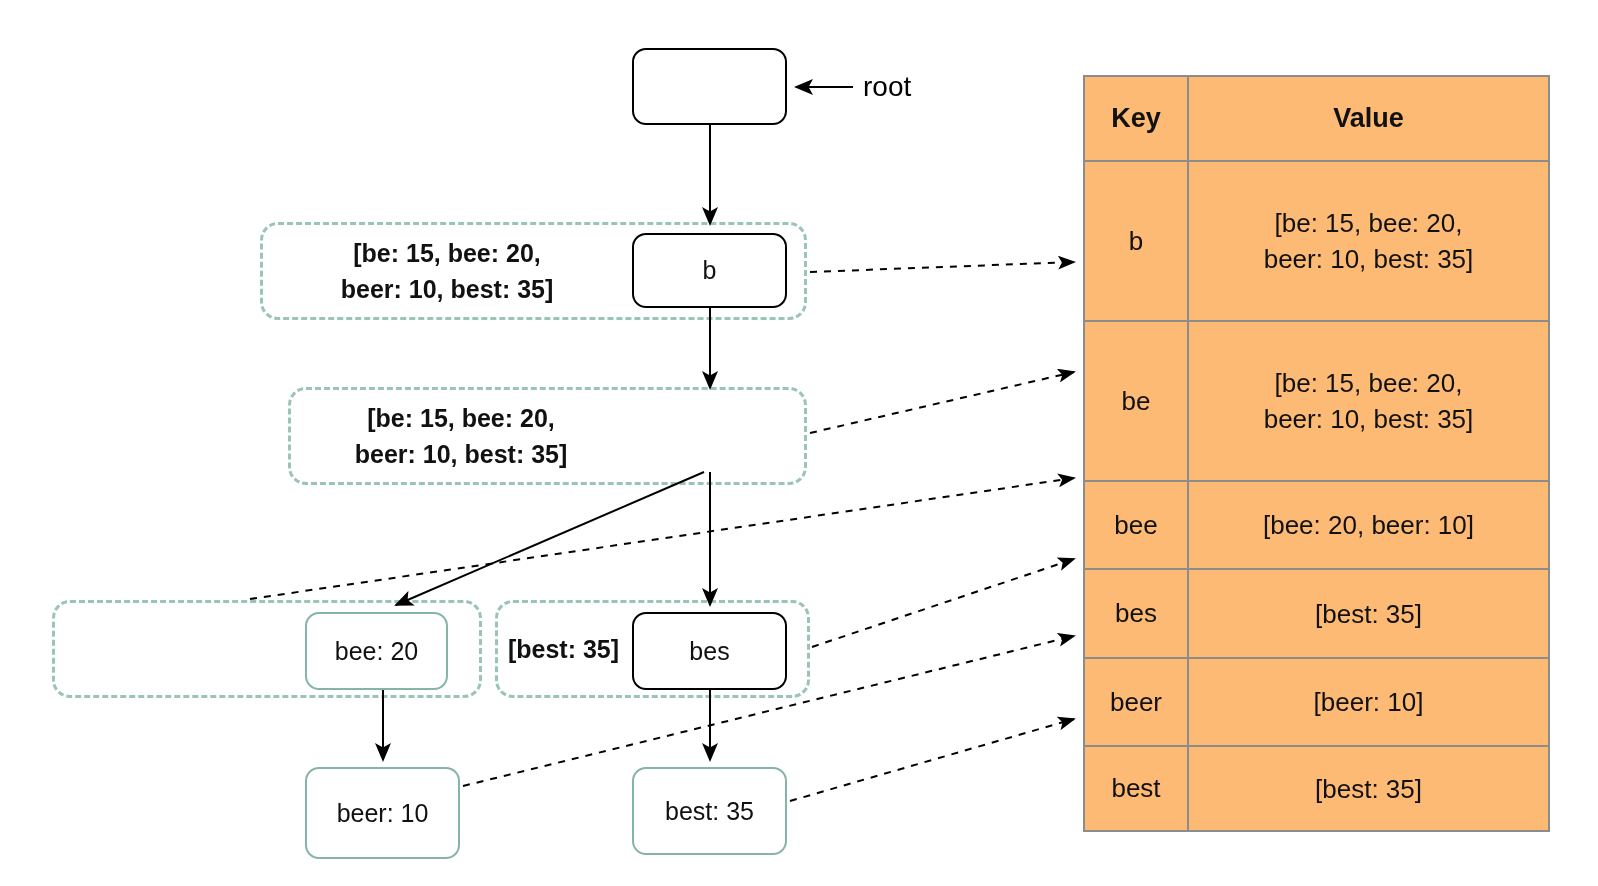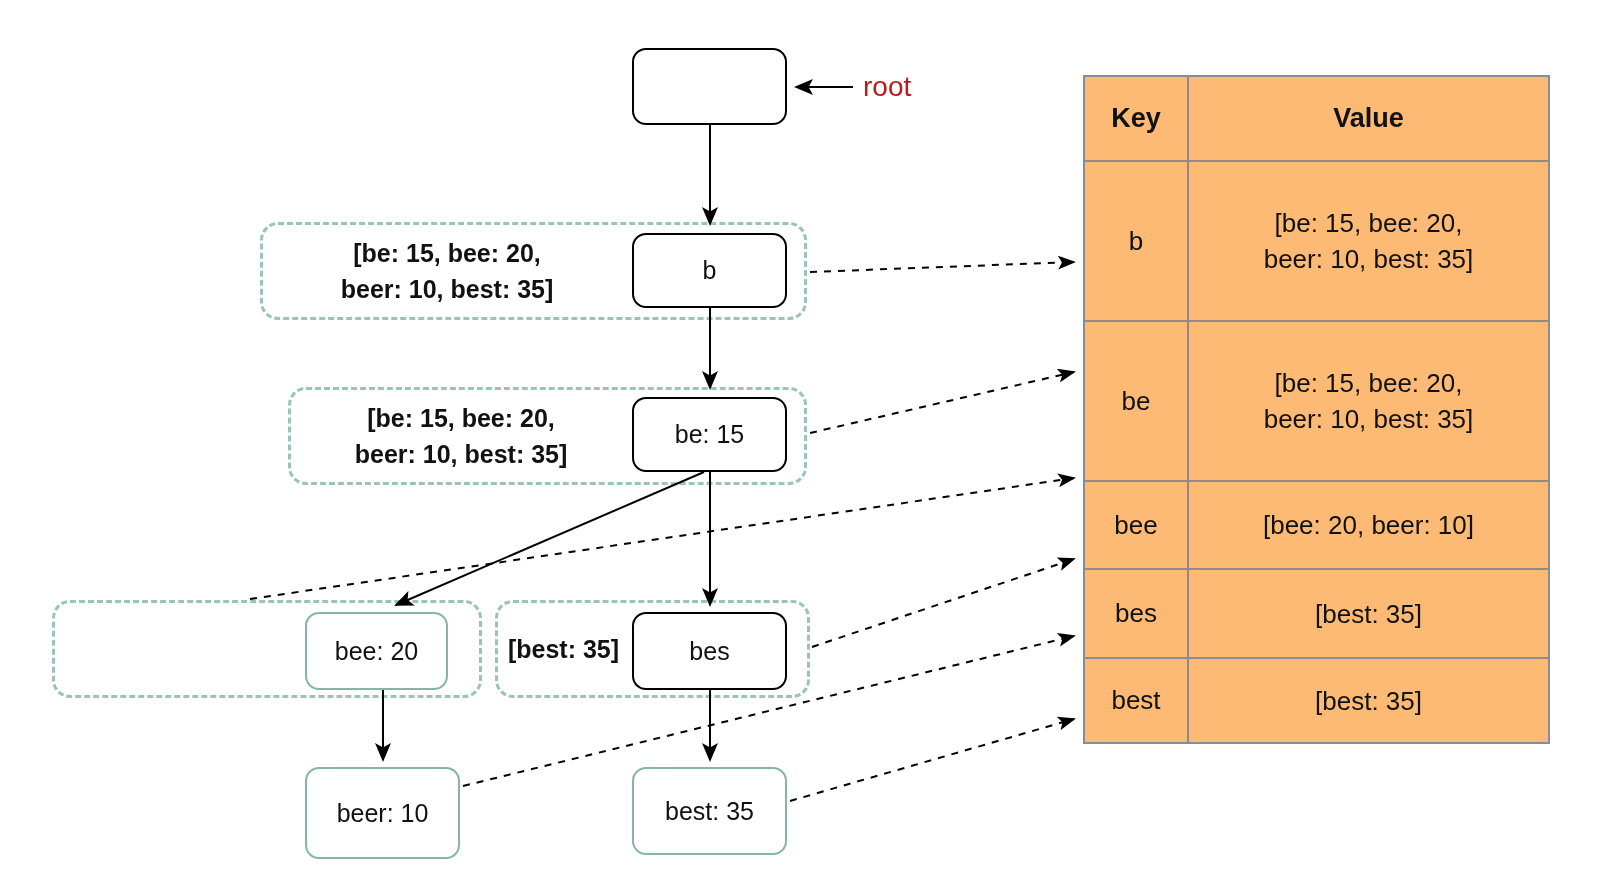--- a/index.html
+++ b/index.html
@@ -35,21 +35,21 @@
     position:absolute;
     display:flex;align-items:center;justify-content:center;
     text-align:center;
     font-size:25px;font-weight:bold;color:#111;
     line-height:36px;
     white-space:pre-line;
     z-index:2;
   }
   .root-label{
     position:absolute;
-    font-size:28px;color:#b91c1c;
+    font-size:28px;color:#000000;
     z-index:3;
   }
   
   #arrows{position:absolute;left:0;top:0;z-index:2;}
   .edge{stroke:#000;stroke-width:2;fill:none;}
   .map-edge{stroke:#000;stroke-width:2;fill:none;stroke-dasharray:7 7;}
   
   .kv-table{
     position:absolute;
     left:1083px;top:75px;
@@ -119,23 +119,20 @@
   <div class="anno-label" style="left:290px;top:400px;width:342px;height:72px;">[be: 15, bee: 20,
 beer: 10, best: 35]</div>
   <div class="anno-label" style="left:495px;top:631px;width:137px;height:36px;">[best: 35]</div>
 
   <div class="node" style="left:632px;top:48px;width:155px;height:77px;">
     <span></span>
   </div>
   <div class="node" style="left:632px;top:233px;width:155px;height:75px;">
     <span>b</span>
   </div>
-  <div class="node" style="left:632px;top:397px;width:155px;height:75px;">
-    <span>be: 15</span>
-  </div>
   <div class="node teal" style="left:305px;top:612px;width:143px;height:78px;">
     <span>bee: 20</span>
   </div>
   <div class="node" style="left:632px;top:612px;width:155px;height:78px;">
     <span>bes</span>
   </div>
   <div class="node teal" style="left:305px;top:767px;width:155px;height:92px;">
     <span>beer: 10</span>
   </div>
   <div class="node teal" style="left:632px;top:767px;width:155px;height:88px;">
@@ -165,20 +162,24 @@
 beer: 10, best: 35]</td>
     </tr>
     <tr class="row-s1">
       <td>bee</td>
       <td class="val-cell">[bee: 20, beer: 10]</td>
     </tr>
     <tr class="row-s2">
       <td>bes</td>
       <td class="val-cell">[best: 35]</td>
     </tr>
+    <tr class="row-s3">
+      <td>beer</td>
+      <td class="val-cell">[beer: 10]</td>
+    </tr>
     <tr class="row-s4">
       <td>best</td>
       <td class="val-cell">[best: 35]</td>
     </tr>
   </tbody>
     </table>
 
 </div>
 
 </body></html>

